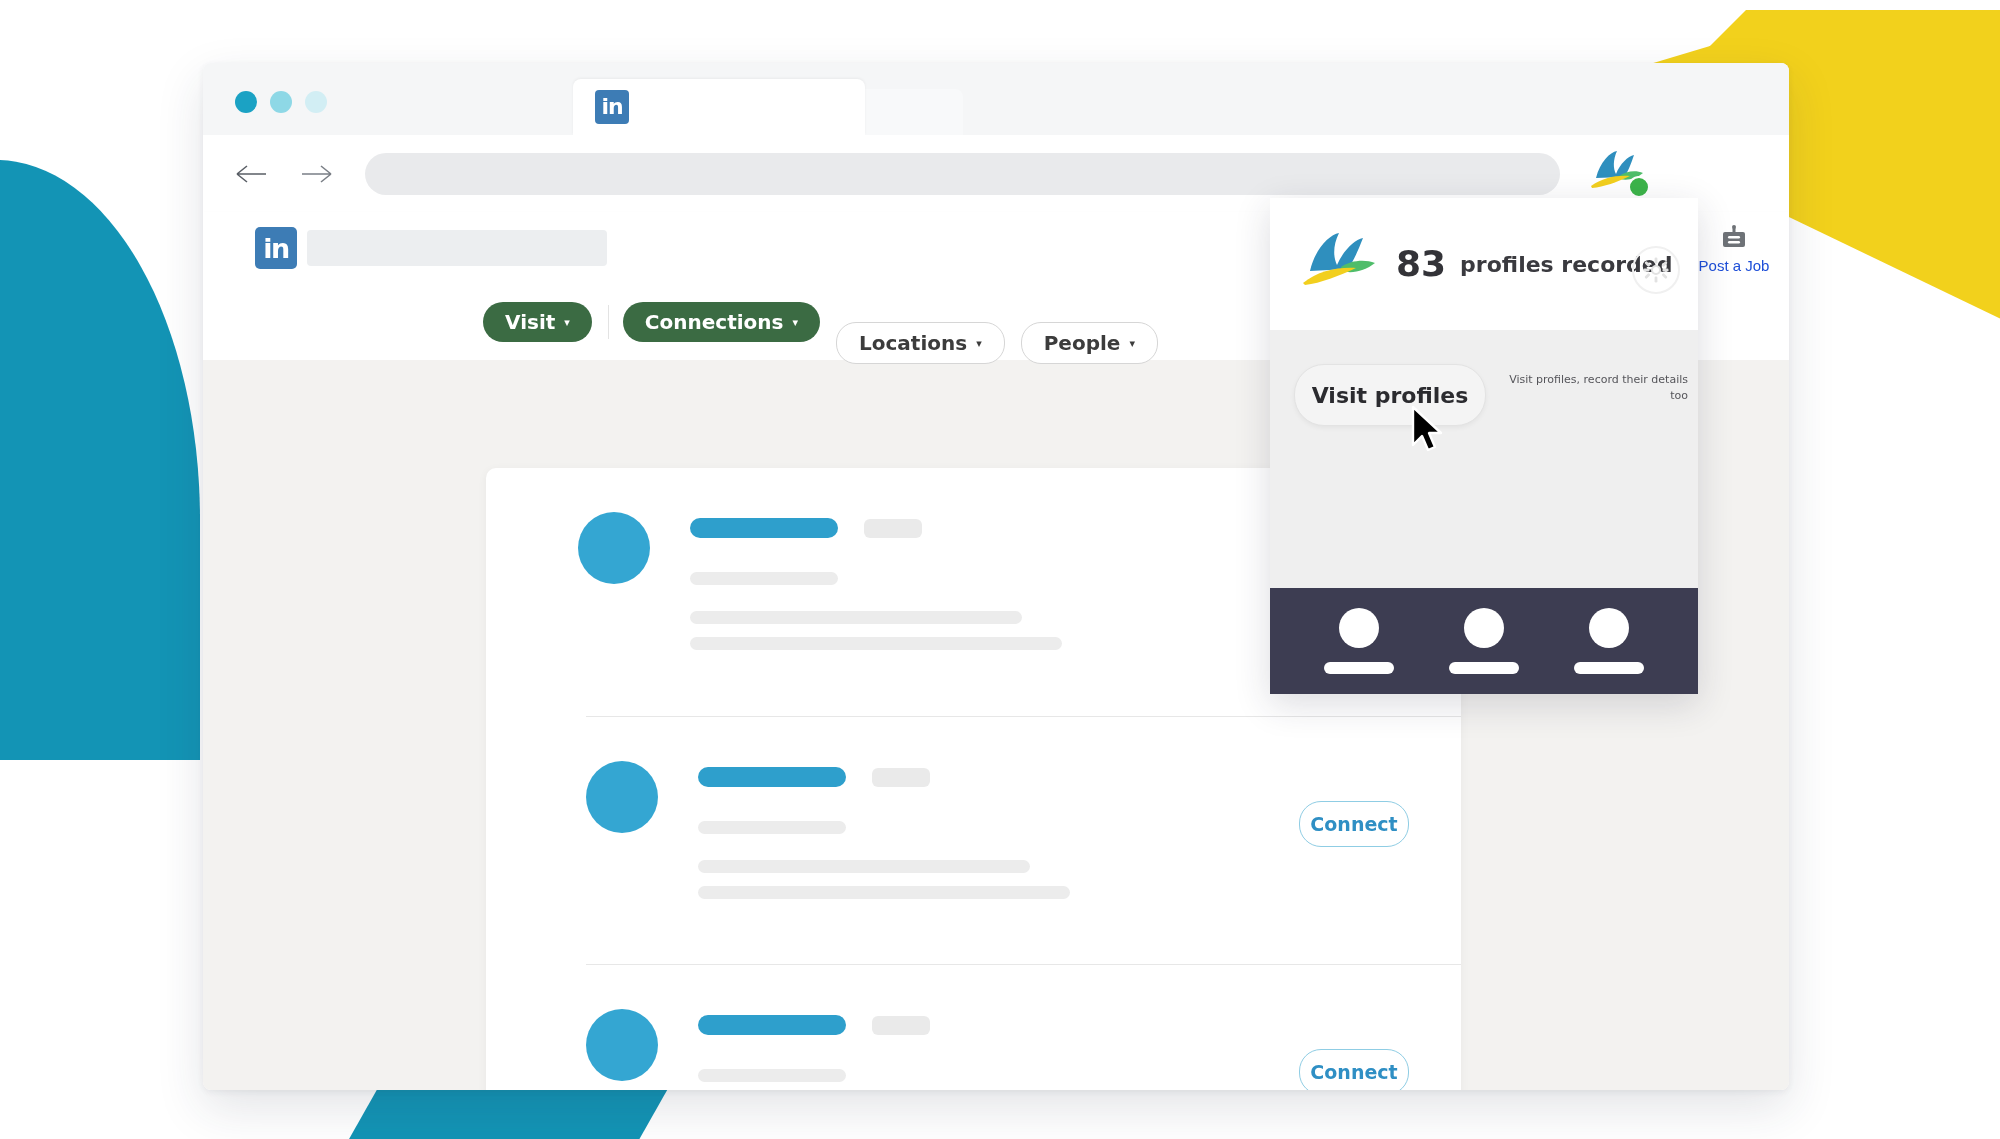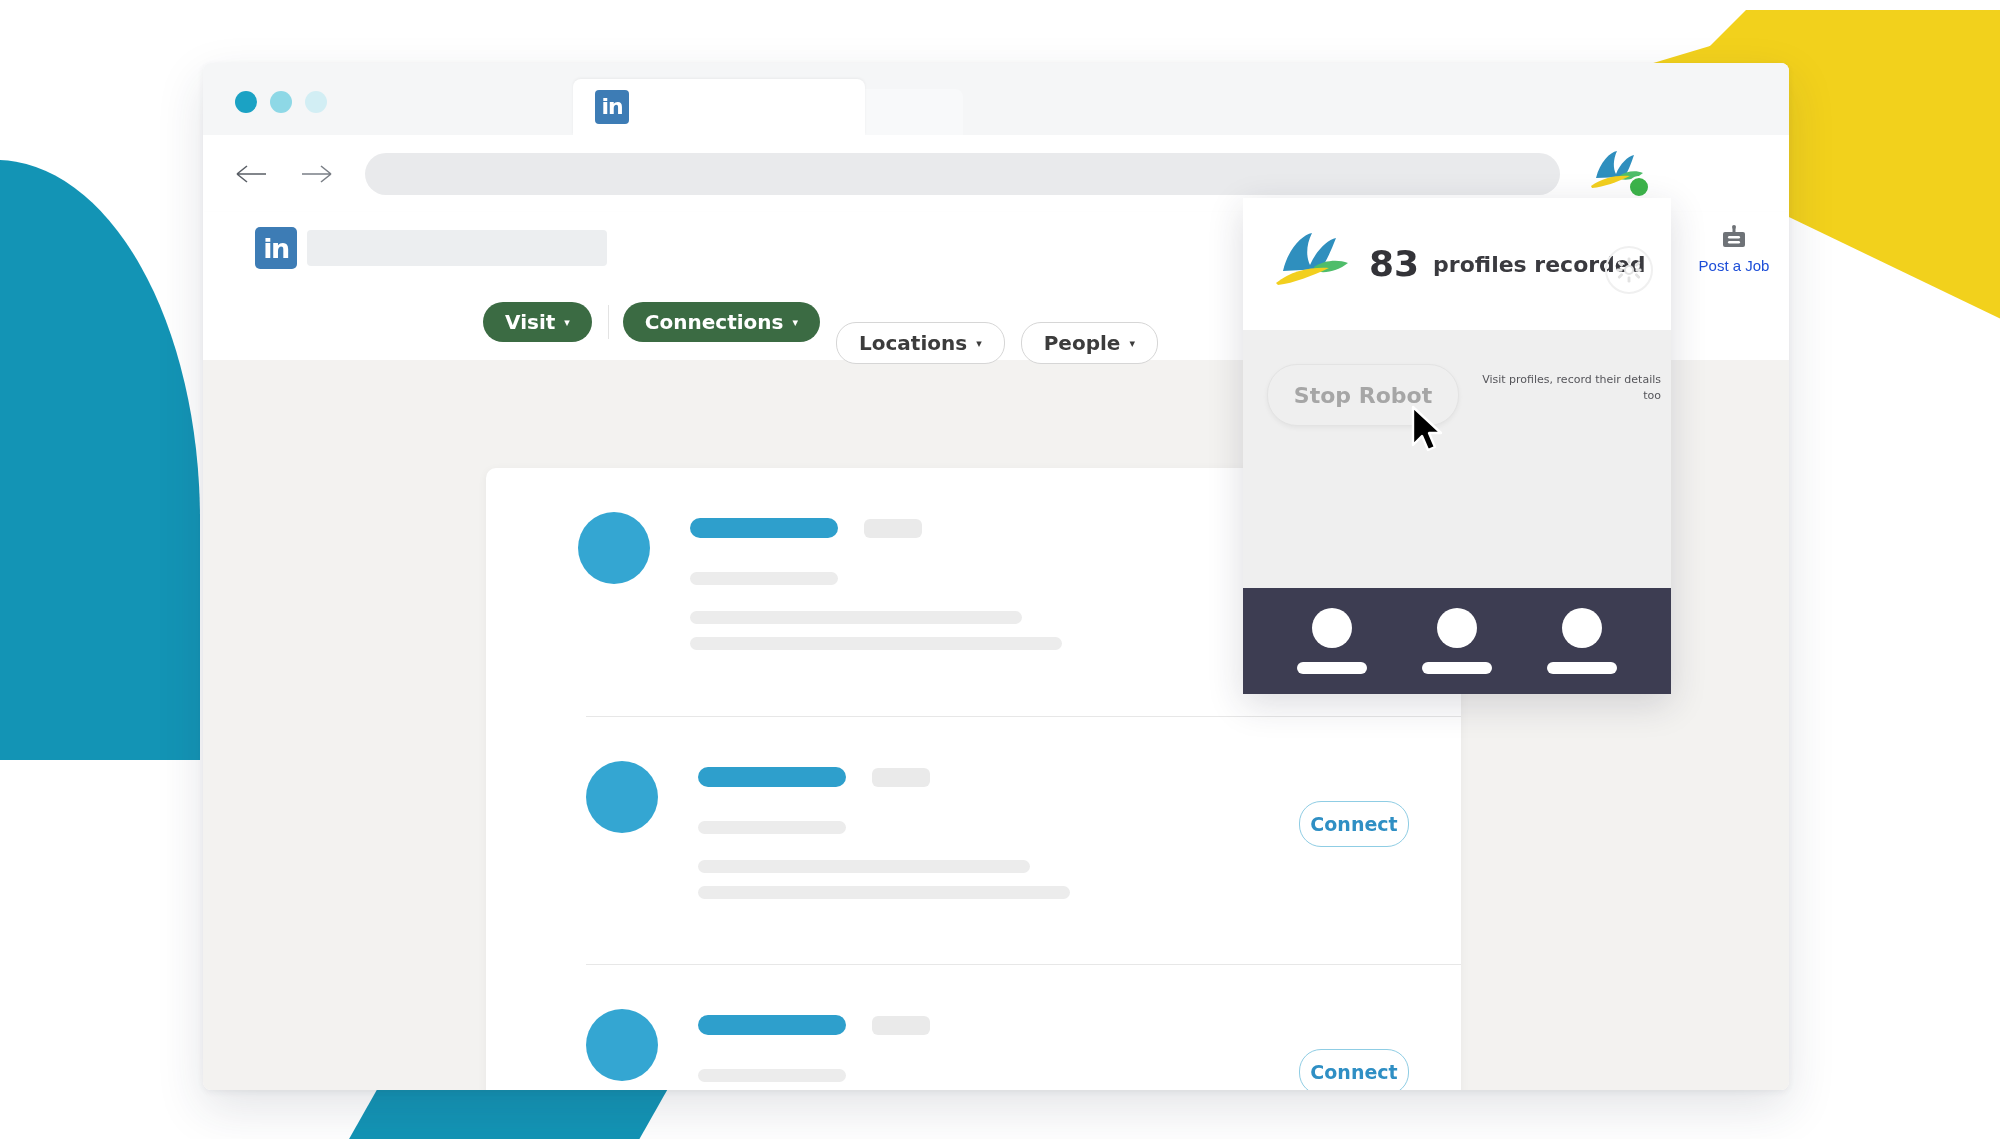--- a/index.html
+++ b/index.html
@@ -151,21 +151,21 @@
     position:absolute;right:52px;top:84px;
     width:108px;height:44px;border-radius:22px;
     border:1.5px solid #8fcde4;color:#2f8fc4;
     display:flex;align-items:center;justify-content:center;
     font-size:19px;font-weight:bold;background:#fff;
     font-family:"DejaVu Sans", sans-serif;
   }
 
   
   .panel{
-    position:absolute;left:1243px;top:198px;width:428px;height:496px;
+    position:absolute;left:1270px;top:198px;width:428px;height:496px;
     background:#737373;
     box-shadow:0 10px 34px rgba(35,40,60,.16);
   }
   .panel-head{
     height:132px;background:#ffffff;display:flex;align-items:center;
     padding:0 18px 0 26px;box-sizing:border-box;gap:14px;position:relative;
   }
   .count{
     font-size:36px;font-weight:bold;color:#333338;line-height:1;
     font-family:"DejaVu Sans", sans-serif;
@@ -407,21 +407,21 @@
             <rect x="20.2" y="4" width="2.8" height="6" rx="1.2" transform="rotate(45 21.6 7)"></rect>
             <rect x="3" y="16" width="2.8" height="6" rx="1.2" transform="rotate(45 4.4 19)"></rect>
           </g>
           <circle cx="13" cy="13" r="3" fill="#ffffff"></circle>
         </svg>
       </span>
     </div>
 
     <div class="panel-body">
       <div class="btn-col">
-        <div class="pbtn muted">Stop Robot</div>
+        <div class="pbtn primary">Visit profiles</div>
       </div>
       <div class="hint">Visit profiles, record their details too</div>
     </div>
 
     <div class="panel-foot">
       <div class="mini">
         <span class="head"></span>
         <span class="body"></span>
       </div>
       <div class="mini">

